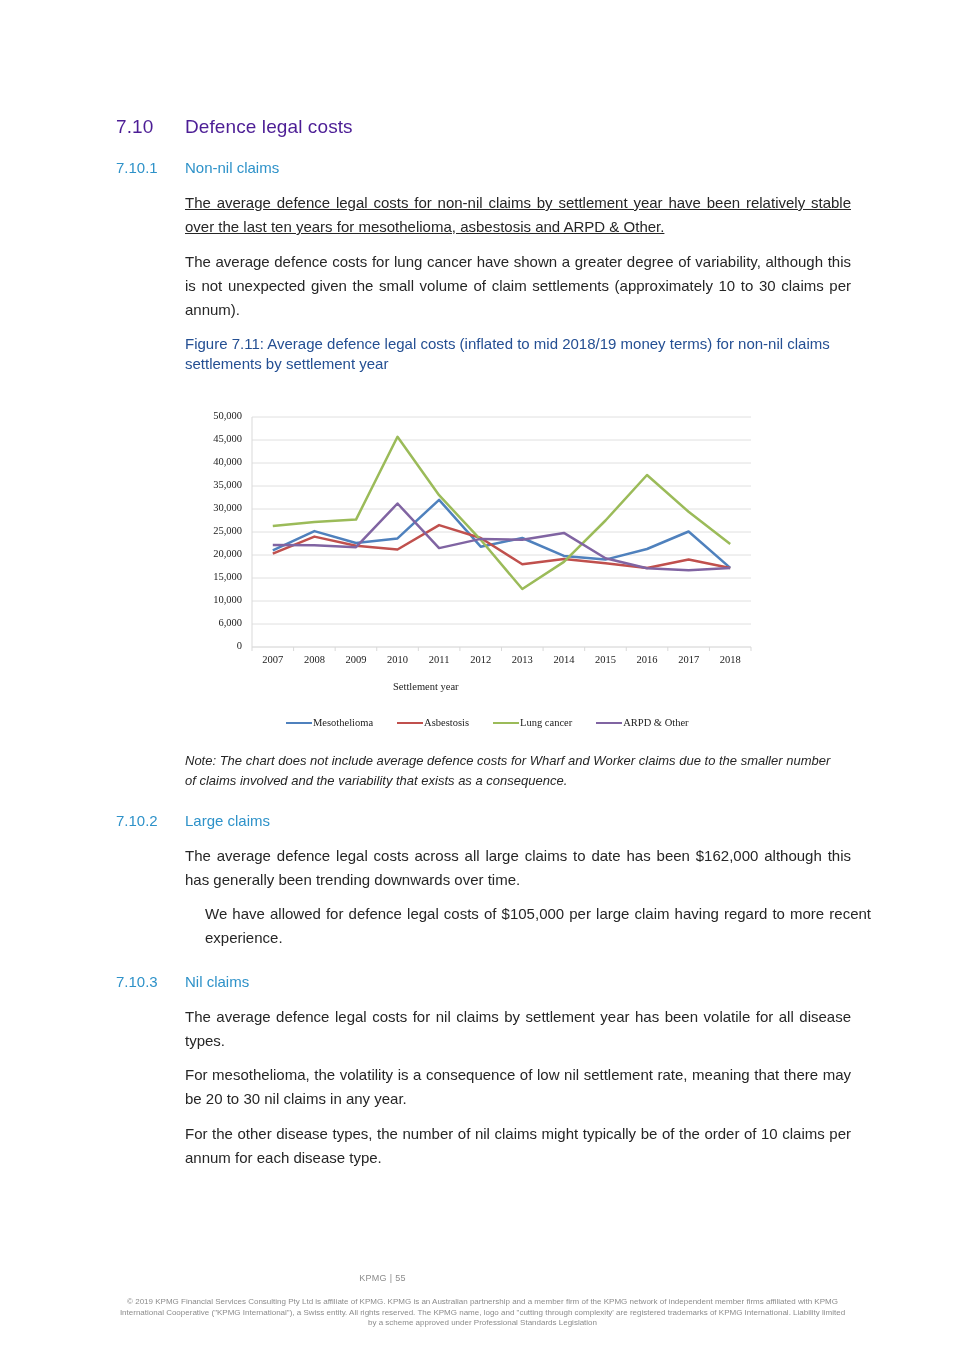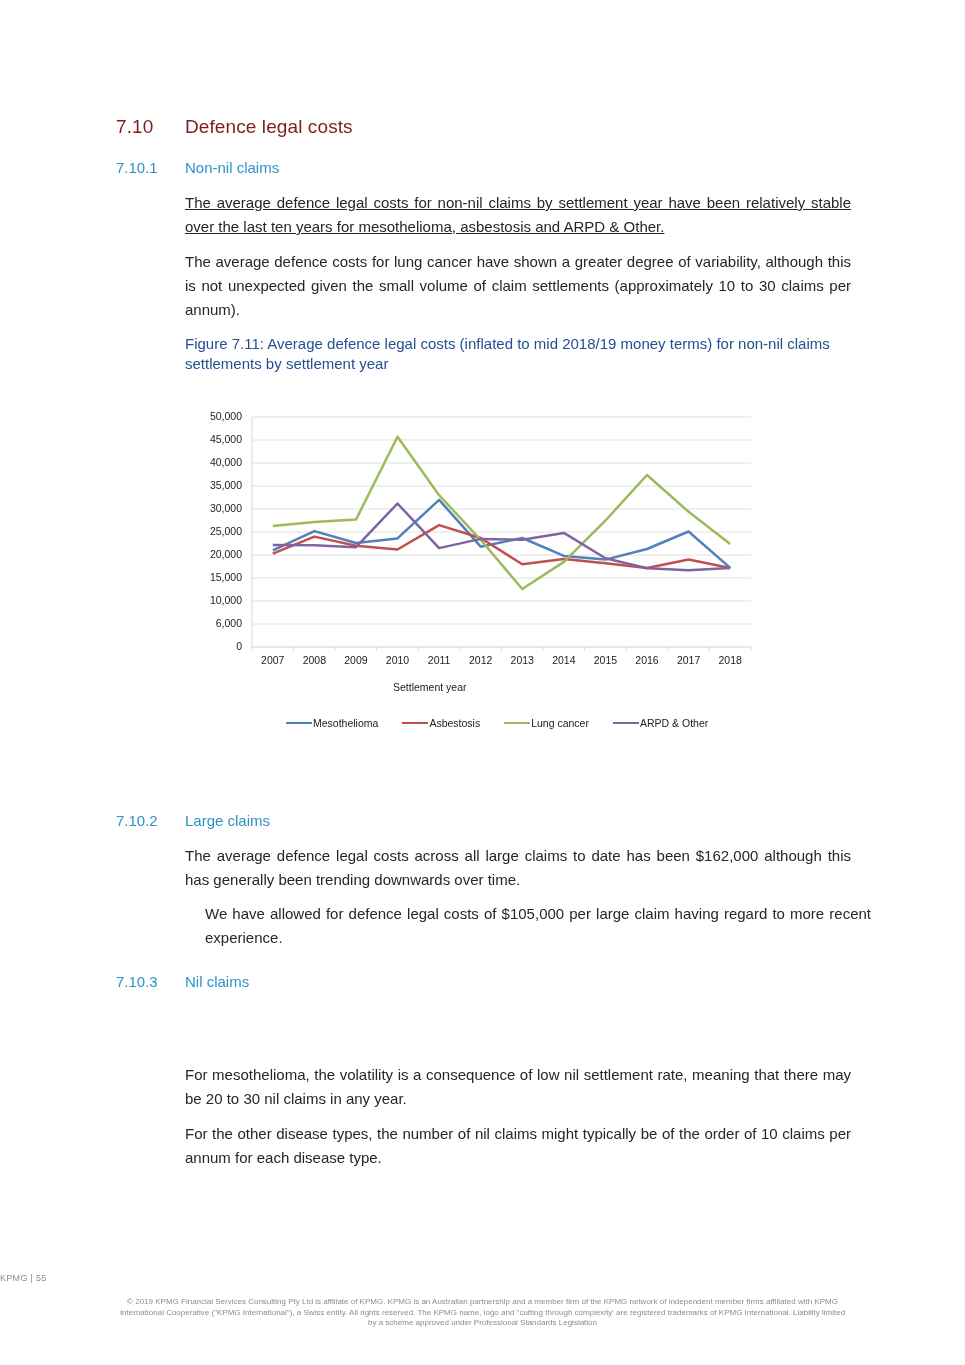--- a/index.html
+++ b/index.html
@@ -5,21 +5,21 @@
   html, body { margin: 0; padding: 0; background: #ffffff; }
   body {
     width: 965px; height: 1365px; position: relative; overflow: hidden;
     font-family: "Liberation Sans", "DejaVu Sans", sans-serif;
     color: #222;
   }
   .page { position: absolute; left: 0; top: 0; width: 965px; height: 1365px; }
 
   .h2 {
     position: absolute; left: 116px; top: 116px;
-    font-size: 19px; color: #7f1d1d; letter-spacing: 0.1px;
+    font-size: 19px; color: #4c1d95; letter-spacing: 0.1px;
   }
   .h2 .num { display: inline-block; width: 69px; }
 
   .h3 {
     position: absolute; left: 116px;
     font-size: 15px; color: #2e92c9;
   }
   .h3 .num { display: inline-block; width: 69px; }
 
   .para {
@@ -32,32 +32,32 @@
     font-size: 15px; line-height: 20px; color: #244f93; margin: 0;
   }
   .note {
     position: absolute; left: 185px; top: 751px; width: 650px;
     font-size: 13px; line-height: 20px; font-style: italic; color: #262626; margin: 0;
   }
 
   .chart { position: absolute; left: 190px; top: 400px; width: 580px; height: 340px; }
   .chart svg { position: absolute; left: 0; top: 0; }
   .ylab, .xlab, .axis-title, .legend-item {
-    position: absolute; font-family: Liberation Sans, sans-serif; font-size: 10.5px; color: #222;
+    position: absolute; font-family: Liberation Serif, serif; font-size: 10.5px; color: #222;
   }
   .ylab { width: 52px; text-align: right; }
   .xlab { width: 40px; text-align: center; }
   .axis-title { width: 200px; }
   .legend { position: absolute; left: 96px; top: 310px; height: 14px; width: 460px; }
   .legend-item { position: relative; display: inline-flex; align-items: center; margin-right: 24px; }
   .legend-swatch { display: inline-block; width: 26px; height: 2.5px; margin-right: 1px; }
 
   .footer-page {
     position: absolute; left: 0; width: 765px; top: 1273px;
-    text-align: left; font-size: 9px; color: #8c8c8c; letter-spacing: 0.3px;
+    text-align: center; font-size: 9px; color: #8c8c8c; letter-spacing: 0.3px;
   }
   .footer-legal {
     position: absolute; left: 115px; width: 735px; top: 1297px;
     text-align: center; font-size: 8px; line-height: 10.5px; color: #8c8c8c;
   }
 </style>
 </head>
 <body>
 
 <div class="page">
@@ -140,28 +140,30 @@
           <span>Asbestosis</span>
         </span><span class="legend-item">
           <span class="legend-swatch" style="background: rgb(155, 187, 89);"></span>
           <span>Lung cancer</span>
         </span><span class="legend-item">
           <span class="legend-swatch" style="background: rgb(128, 100, 162);"></span>
           <span>ARPD &amp; Other</span>
         </span></div>
   </div>
 
+  <p class="note">Note: The chart does not include average defence costs for Wharf and Worker claims due to the smaller number of claims involved and the variability that exists as a consequence.</p>
 
   <div class="h3" style="top:812px;">
     <span class="num">7.10.2</span><span>Large claims</span>
   </div>
   <p class="para" style="top:844px;">The average defence legal costs across all large claims to date has been $162,000 although this has generally been trending downwards over time.</p>
   <p class="para" style="top:902px;margin-left:20px;">We have allowed for defence legal costs of $105,000 per large claim having regard to more recent experience.</p>
 
   <div class="h3" style="top:973px;">
     <span class="num">7.10.3</span><span>Nil claims</span>
   </div>
+  <p class="para" style="top:1005px;">The average defence legal costs for nil claims by settlement year has been volatile for all disease types.</p>
   <p class="para" style="top:1063px;">For mesothelioma, the volatility is a consequence of low nil settlement rate, meaning that there may be 20 to 30 nil claims in any year.</p>
   <p class="para" style="top:1122px;">For the other disease types, the number of nil claims might typically be of the order of 10 claims per annum for each disease type.</p>
 
   <div class="footer-page">KPMG  |  55</div>
   <div class="footer-legal">© 2019 KPMG Financial Services Consulting Pty Ltd is affiliate of KPMG. KPMG is an Australian partnership and a member firm of the KPMG network of independent member firms affiliated with KPMG International Cooperative ("KPMG International"), a Swiss entity. All rights reserved. The KPMG name, logo and "cutting through complexity' are registered trademarks of KPMG International. Liability limited by a scheme approved under Professional Standards Legislation</div>
 </div>
 
 </body></html>

